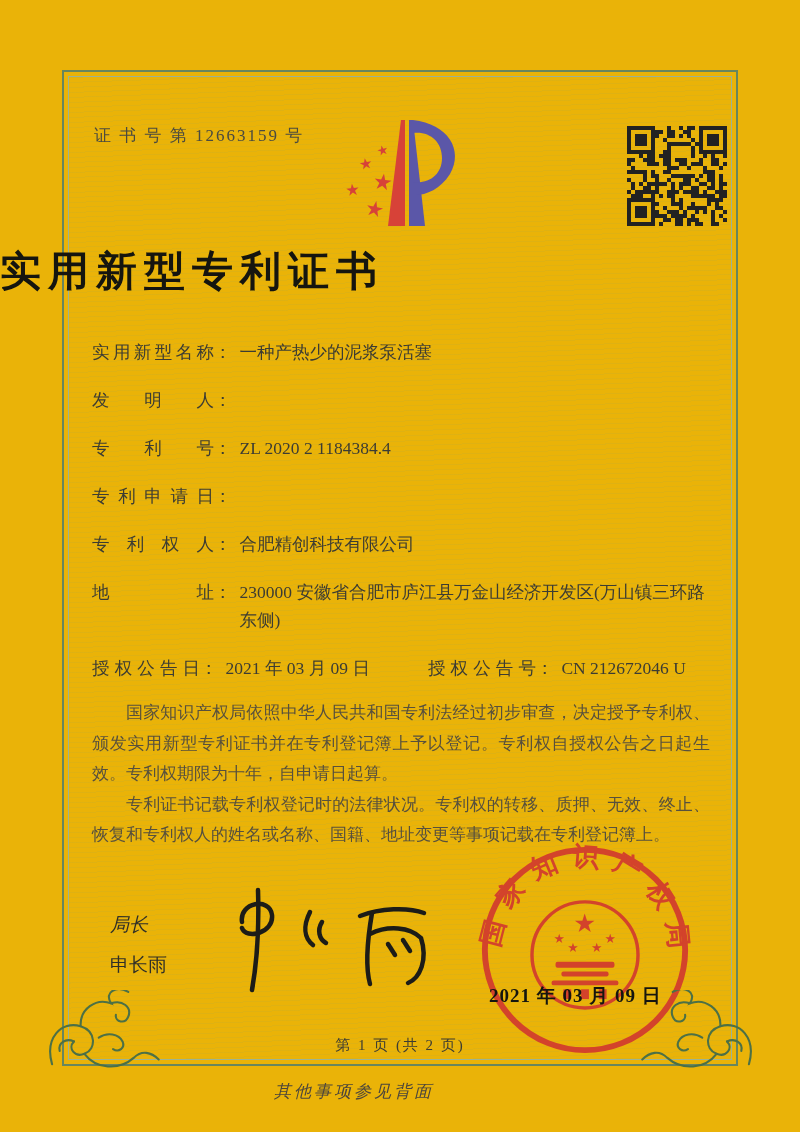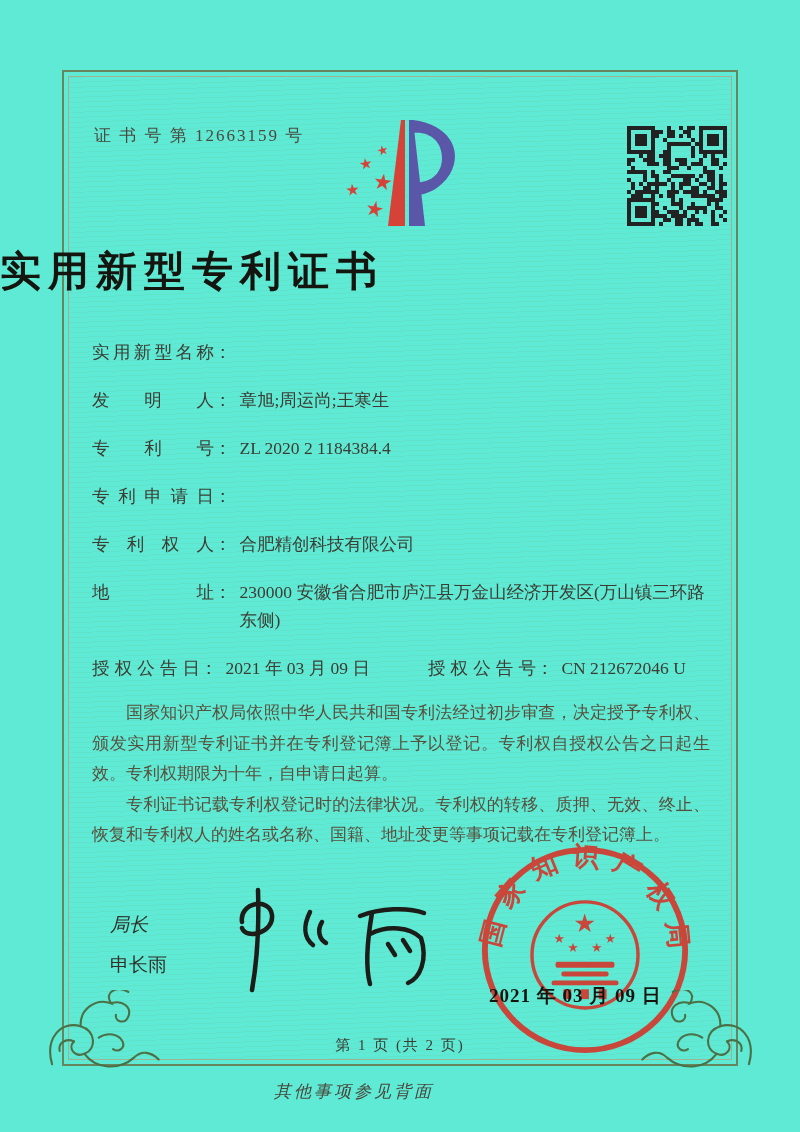--- a/index.html
+++ b/index.html
@@ -1,18 +1,18 @@
 <!DOCTYPE html>
 <html><head>
 <meta charset="utf-8">
 <style>
   html,body{margin:0;padding:0;background:#d8d8d8;}
   .sheet{
     position:relative;width:800px;height:1132px;margin:0 auto;
-    background:#5eead4;overflow:hidden;
+    background:#eab308;overflow:hidden;
     font-family:"Liberation Serif","DejaVu Serif",serif;
     color:#3b3b33;
   }
   
   .frame{
     position:absolute;left:62px;top:70px;width:676px;height:996px;
     border:2px solid #68865e;box-sizing:border-box;
   }
   .frame-inner{
     position:absolute;left:4px;top:4px;right:4px;bottom:4px;
@@ -431,25 +431,25 @@
       <rect x="88" y="96" width="4" height="4" fill="#222"></rect>
     </svg>
 
   <h1 class="title">实用新型专利证书</h1>
 
   <div class="flow">
 
     <div class="frow">
       <span class="flabel">实用新型名称</span>
         <span class="fcolon">：</span>
+        <span class="fvalue">一种产热少的泥浆泵活塞</span>
     </div>
     <div class="frow">
       <span class="flabel">发明人</span>
         <span class="fcolon">：</span>
-        <span class="fvalue">章旭;周运尚;王寒生</span>
     </div>
     <div class="frow">
       <span class="flabel">专利号</span>
         <span class="fcolon">：</span>
         <span class="fvalue">ZL 2020 2 1184384.4</span>
     </div>
     <div class="frow">
       <span class="flabel">专利申请日</span>
         <span class="fcolon">：</span>
     </div>

